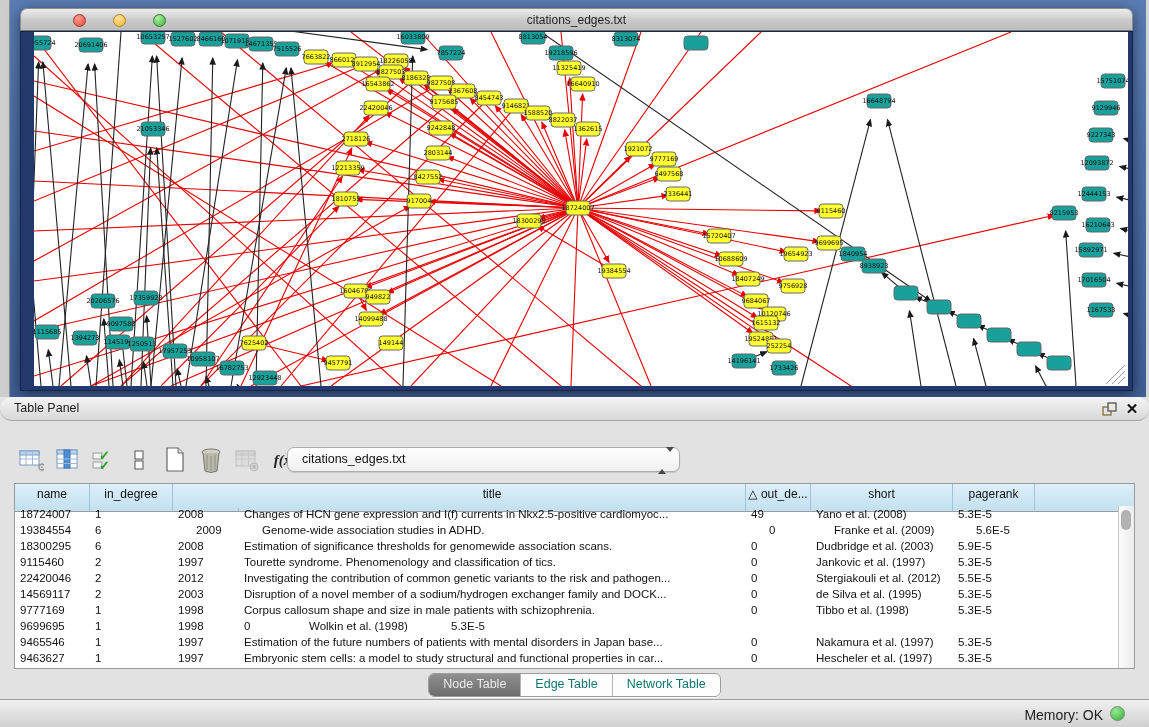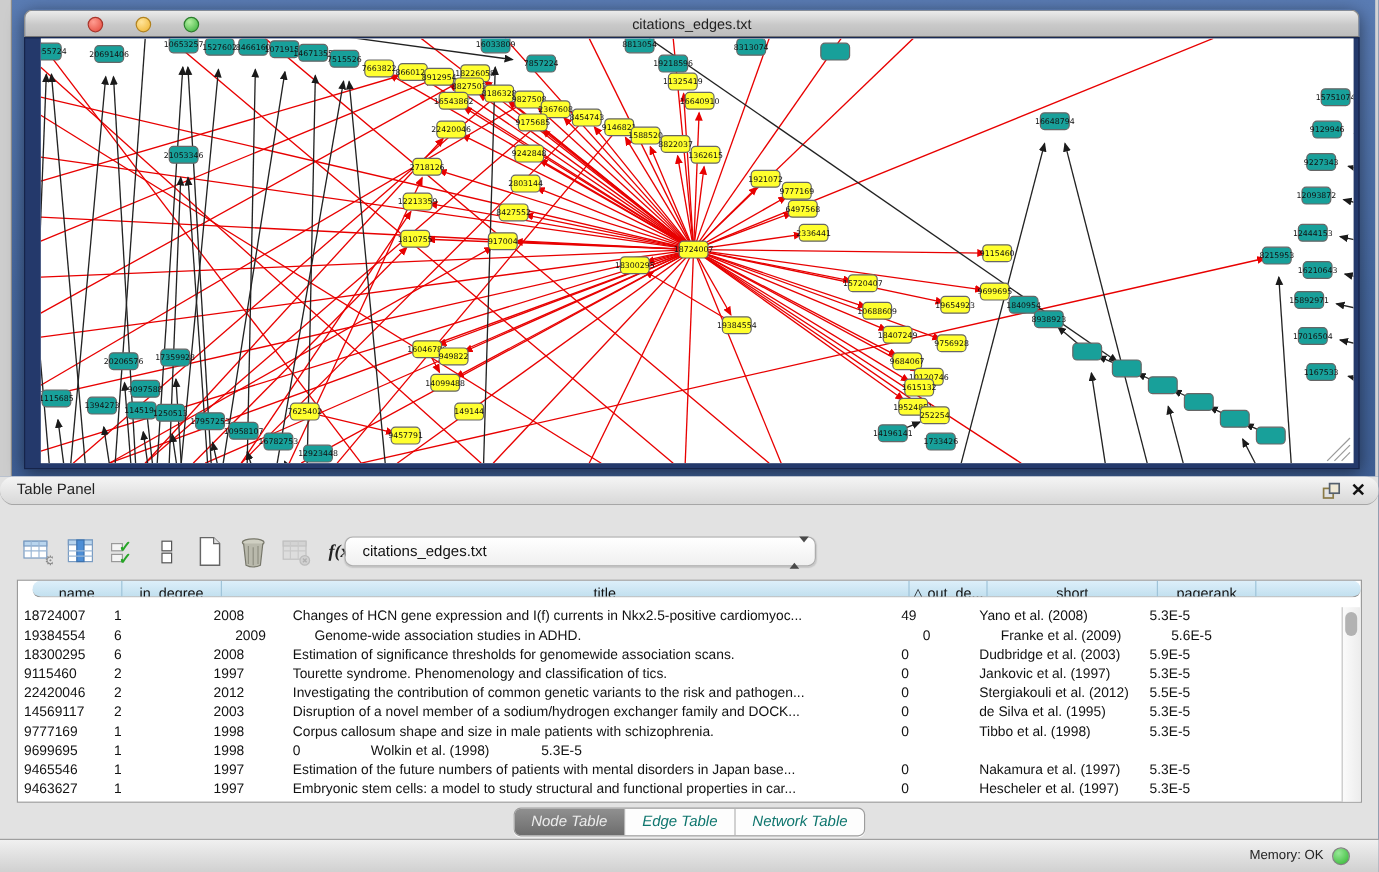--- a/index.html
+++ b/index.html
@@ -42,40 +42,40 @@
             background:linear-gradient(#ffffff,#f0f0f0);border:1px solid #adadad;box-sizing:border-box;
             box-shadow:0 1px 1px rgba(0,0,0,.12);}
   .combobox .value{position:absolute;left:14px;top:0;line-height:23px;font-size:12.5px;color:#111;}
   .spinner{position:absolute;right:12px;top:4px;width:9px;height:16px;}
   .spinner .up{width:0;height:0;border-left:4px solid transparent;border-right:4px solid transparent;
                border-bottom:5px solid #4a4a4a;margin-bottom:3px;}
   .spinner .down{width:0;height:0;border-left:4px solid transparent;border-right:4px solid transparent;
                  border-top:5px solid #4a4a4a;}
   .tableview{position:absolute;left:14px;top:86px;width:1121px;height:186px;border:1px solid #9b9b9b;
              background:#fff;box-sizing:border-box;}
-  .thead{position:absolute;top:0;left:12px;right:0;height:14px;display:flex;
-         background:linear-gradient(#ddeffa,#c2e0ef);border-bottom:1px solid #9b9b9b;box-sizing:border-box;border-radius:11px;}
+  .thead{position:absolute;top:0;left:0;right:0;height:28px;display:flex;
+         background:linear-gradient(#ddeffa,#c2e0ef);border-bottom:1px solid #9b9b9b;box-sizing:border-box;}
   .th{box-sizing:border-box;border-right:1px solid #9fc4d9;text-align:center;font-size:12px;
       line-height:21px;color:#111;overflow:hidden;white-space:nowrap;}
   .th.filler{flex:1;border-right:none;}
   .rows{position:absolute;top:22px;left:0;right:15px;bottom:0;overflow:hidden;font-size:11.5px;color:#111;}
   .tr{height:16px;display:flex;line-height:16px;}
   .td{box-sizing:border-box;padding-left:5px;white-space:nowrap;overflow:hidden;}
   .vscroll{position:absolute;right:0;top:22px;bottom:0;width:15px;border-left:1px solid #c4c4c4;
            background:linear-gradient(90deg,#fbfbfb,#ececec);}
   .vthumb{position:absolute;left:2px;top:4px;width:10px;height:20px;border-radius:5px;background:#b2b2b2;}
-  .tabbar{position:absolute;top:276px;left:0;width:100%;height:24px;font-style:italic;}
+  .tabbar{position:absolute;top:276px;left:0;width:100%;height:24px;}
   .segments{margin:0 auto;width:max-content;display:flex;height:22px;border:1px solid #9d9d9d;
             border-radius:6px;overflow:hidden;background:#fdfdfd;box-shadow:0 1px 0 rgba(255,255,255,.8);}
   .segment{padding:0 14px;line-height:21px;font-size:12.5px;color:#0f766e;border-right:1px solid #b5b5b5;}
   .segment:last-child{border-right:none;}
   .segment.selected{background:linear-gradient(#909090,#6d6d6d);color:#ececec;}
   .statusbar{position:absolute;bottom:0;left:0;width:100%;height:28px;
              background:linear-gradient(#f0f0f0,#d0d0d0);border-top:1px solid #9f9f9f;box-sizing:border-box;}
-  .memory-label{position:absolute;right:46px;top:7px;font-size:11px;color:#222;text-align:right;}
+  .memory-label{position:absolute;right:46px;top:7px;font-size:14px;color:#222;text-align:right;}
   .memory-dot{position:absolute;right:24px;top:6px;width:15px;height:15px;border-radius:50%;
               background:radial-gradient(circle at 35% 30%,#97e897,#2fb62f);border:1px solid #838383;box-sizing:border-box;}
 </style>
 </head>
 <body>
 
 <div id="app">
 
   <div class="desktop">
     <div class="left-strip"></div>

